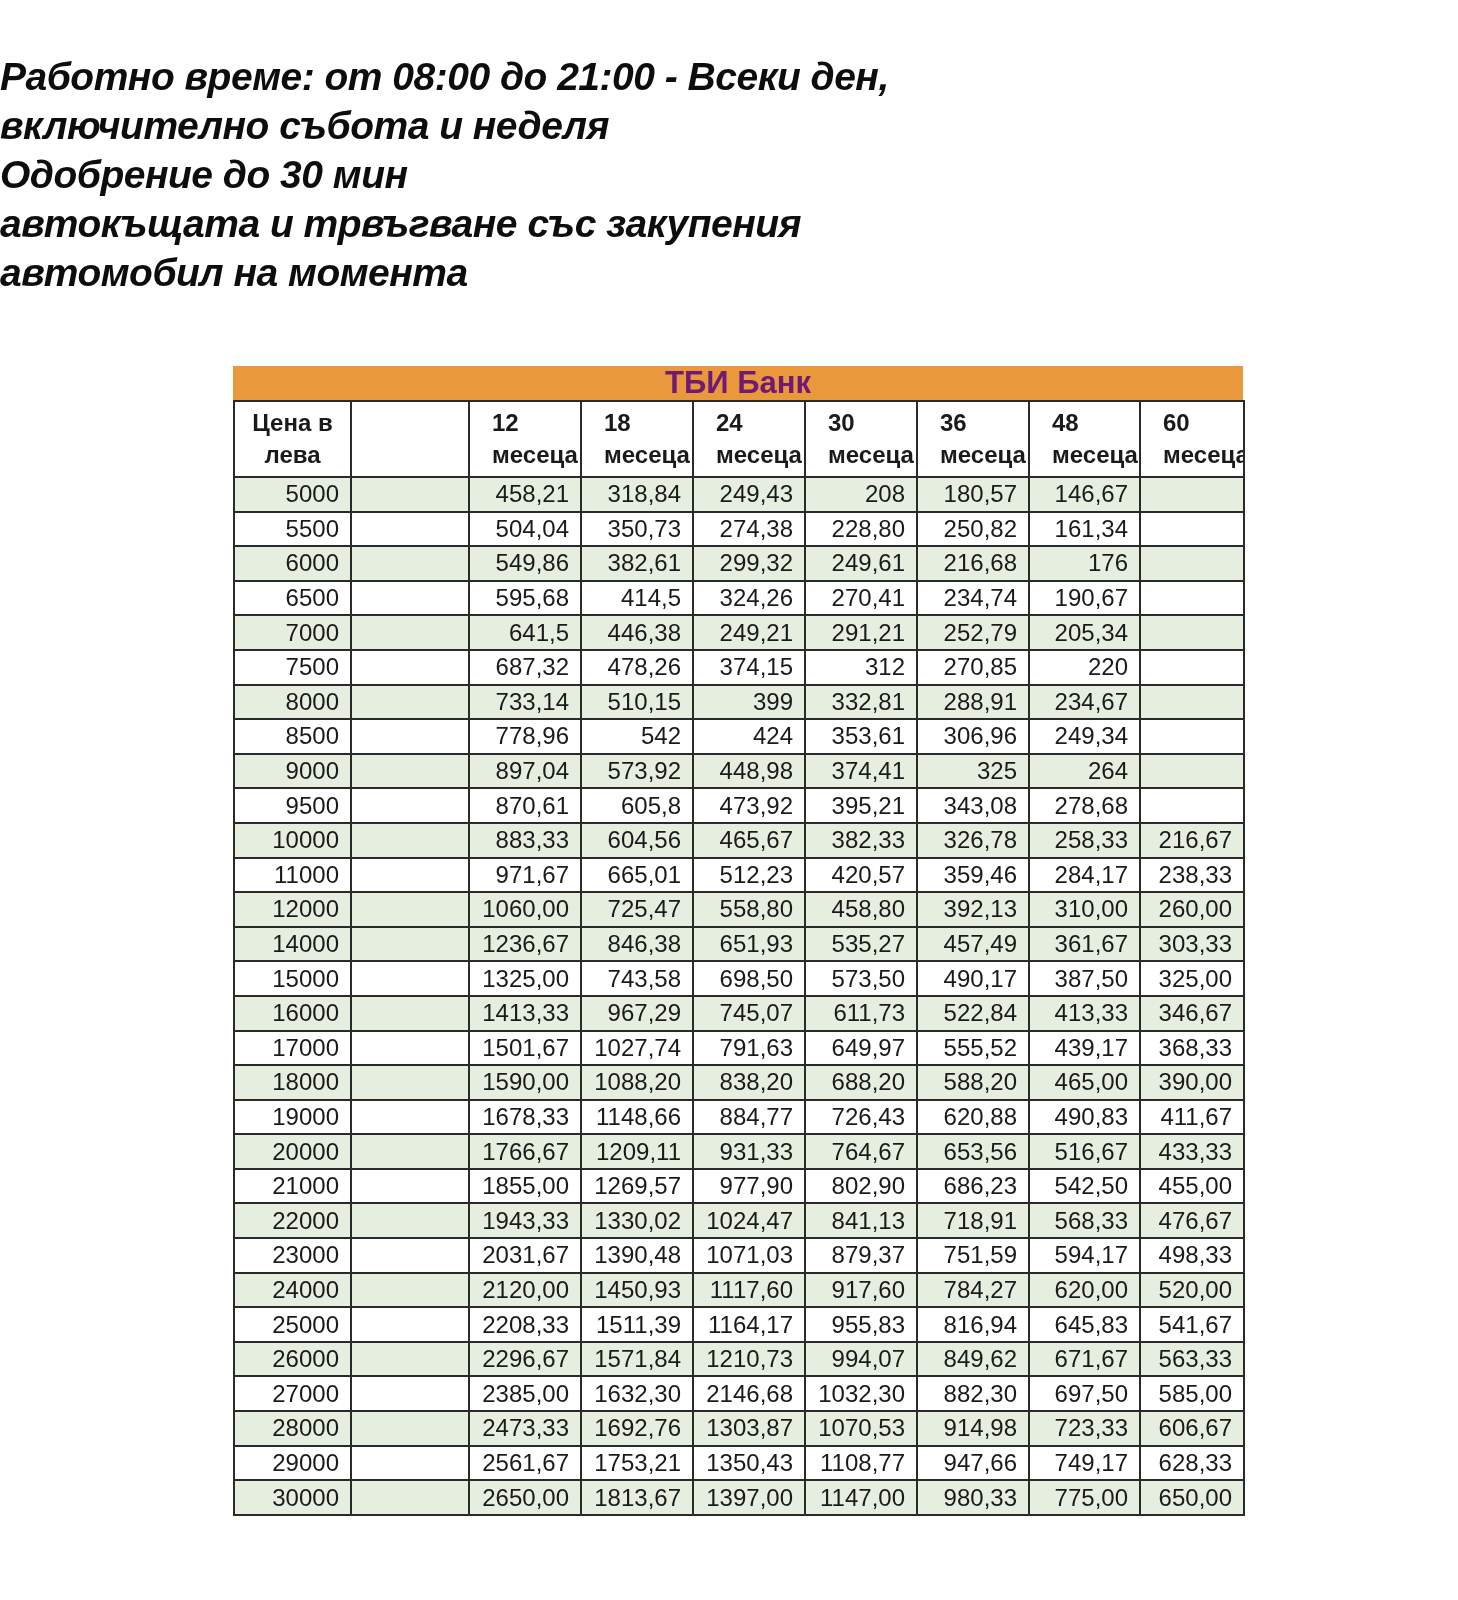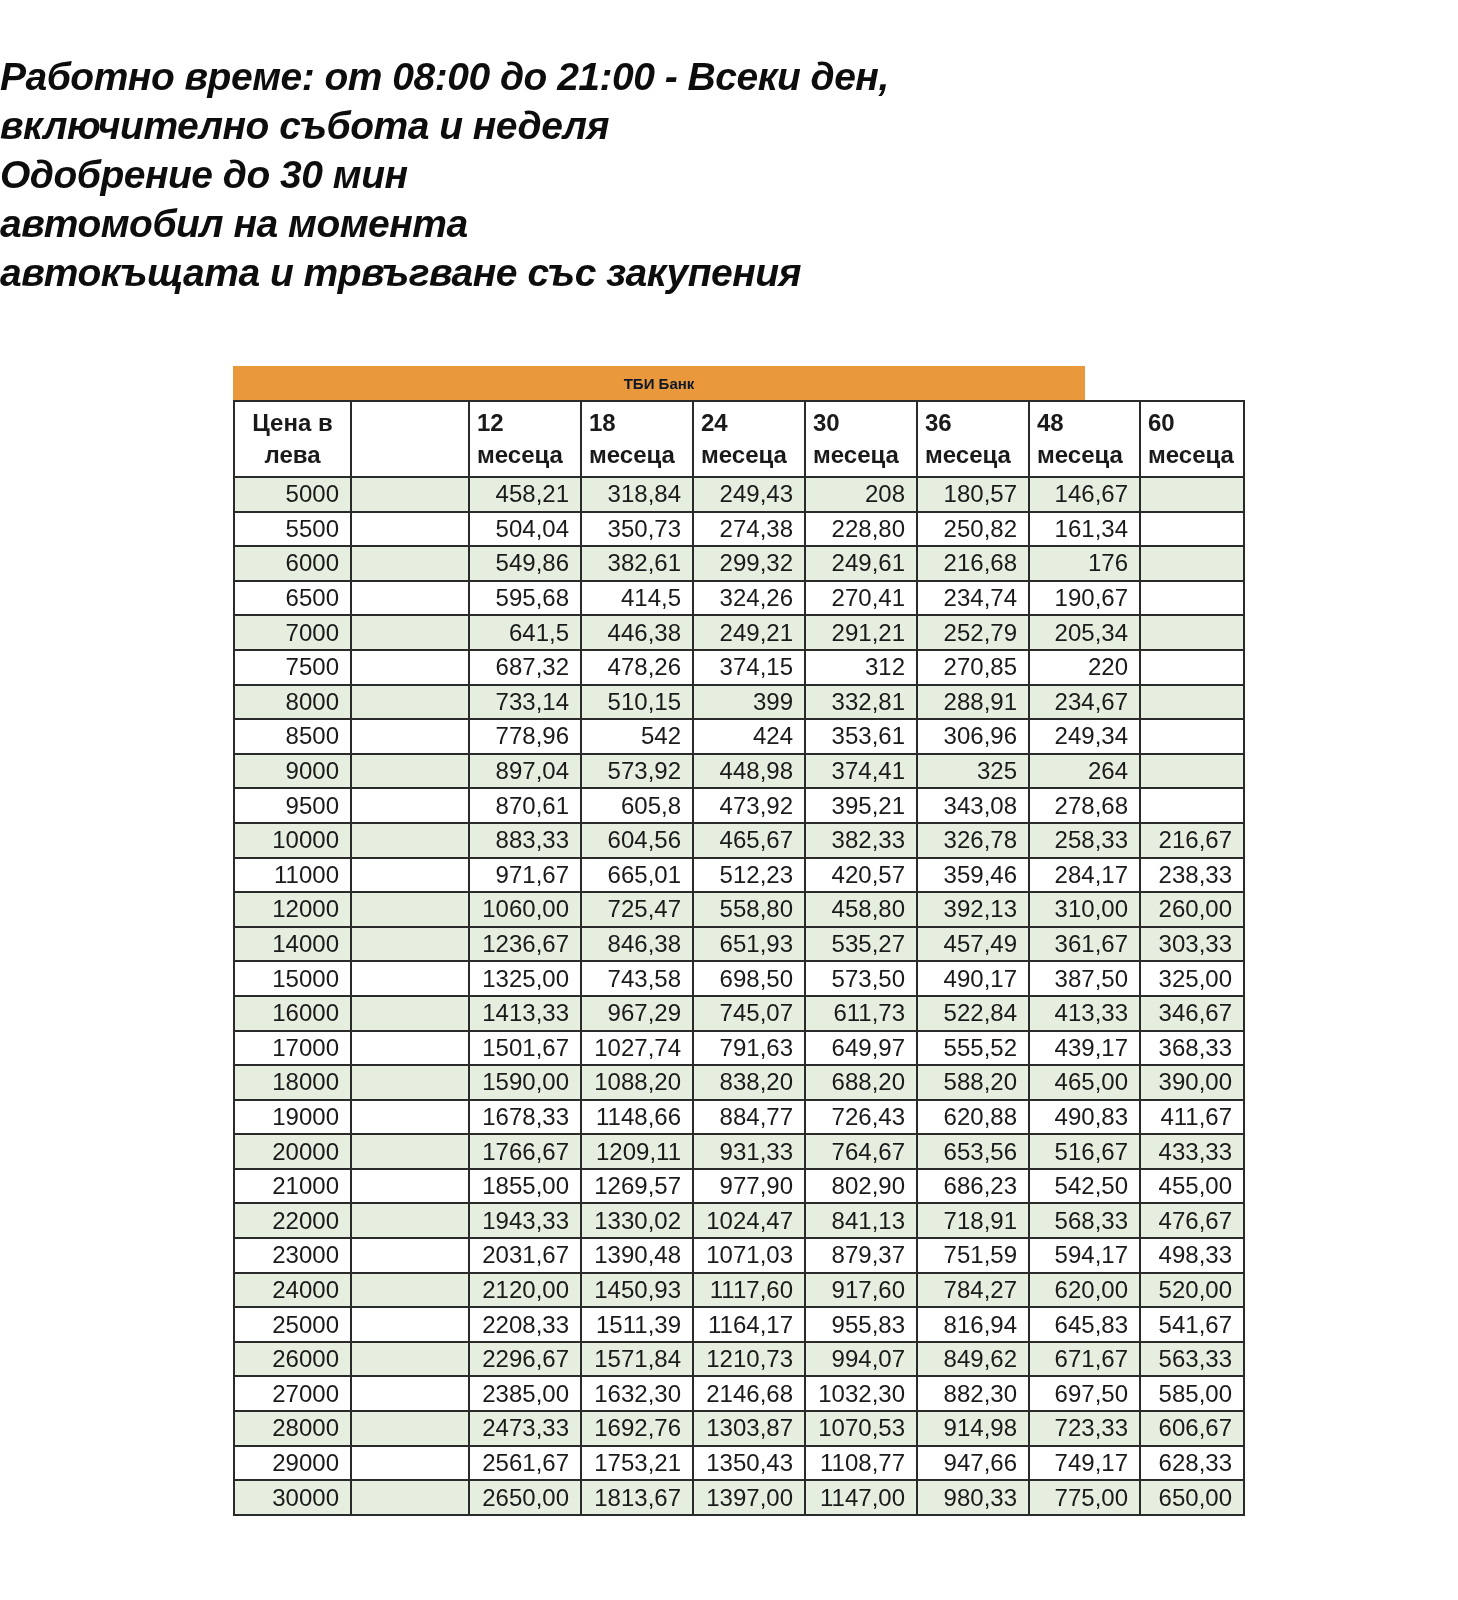--- a/index.html
+++ b/index.html
@@ -31,29 +31,29 @@
     letter-spacing: -0.5px;
     color: #0d0d0d;
   }
   .table-container {
     position: absolute;
     left: 233px;
     top: 366px;
     width: 1010px;
   }
   .bank-band {
-    width: 852px;
+    width: 1010px;
     height: 34px;
     background: #E9993B;
     display: flex;
     align-items: center;
     justify-content: center;
     font-weight: bold;
-    font-size: 15px;
-    color: #0f172a;
+    font-size: 31px;
+    color: #701a75;
   }
   table.price-table {
     border-collapse: collapse;
     table-layout: fixed;
     width: 1010px;
     font-size: 24px;
   }
   .price-table th, .price-table td {
     border: 2px solid #2a2a2a;
     overflow: hidden;
@@ -67,43 +67,43 @@
     line-height: 32px;
   }
   th.price-head {
     text-align: center;
     white-space: normal;
     padding: 0 14px;
     border-radius: 14px;
   }
   th.month-head {
     text-align: left;
-    padding-left: 7px;
+    padding-left: 22px;
     white-space: normal;
   }
   .price-table tbody td {
     height: 30.6px;
     text-align: right;
     padding-right: 11px;
     font-weight: normal;
   }
   tr.green td { background: #E6EEDF; }
   tr.white td { background: #ffffff; }
 </style>
 </head>
 <body>
 
 <div class="page">
 
   <div class="title-block">
     <div>Работно време: от 08:00 до 21:00 - Всеки ден,</div>
     <div>включително събота и неделя</div>
     <div>Одобрение до 30 мин</div>
+    <div>автокъщата и трвъгване със закупения</div>
     <div>автомобил на момента</div>
-    <div>автокъщата и трвъгване със закупения</div>
   </div>
 
   <div class="table-container">
     <div class="bank-band">
       <span>ТБИ Банк</span>
     </div>
     <table class="price-table">
       <colgroup>
         <col style="width:117px">
         <col style="width:118px">

